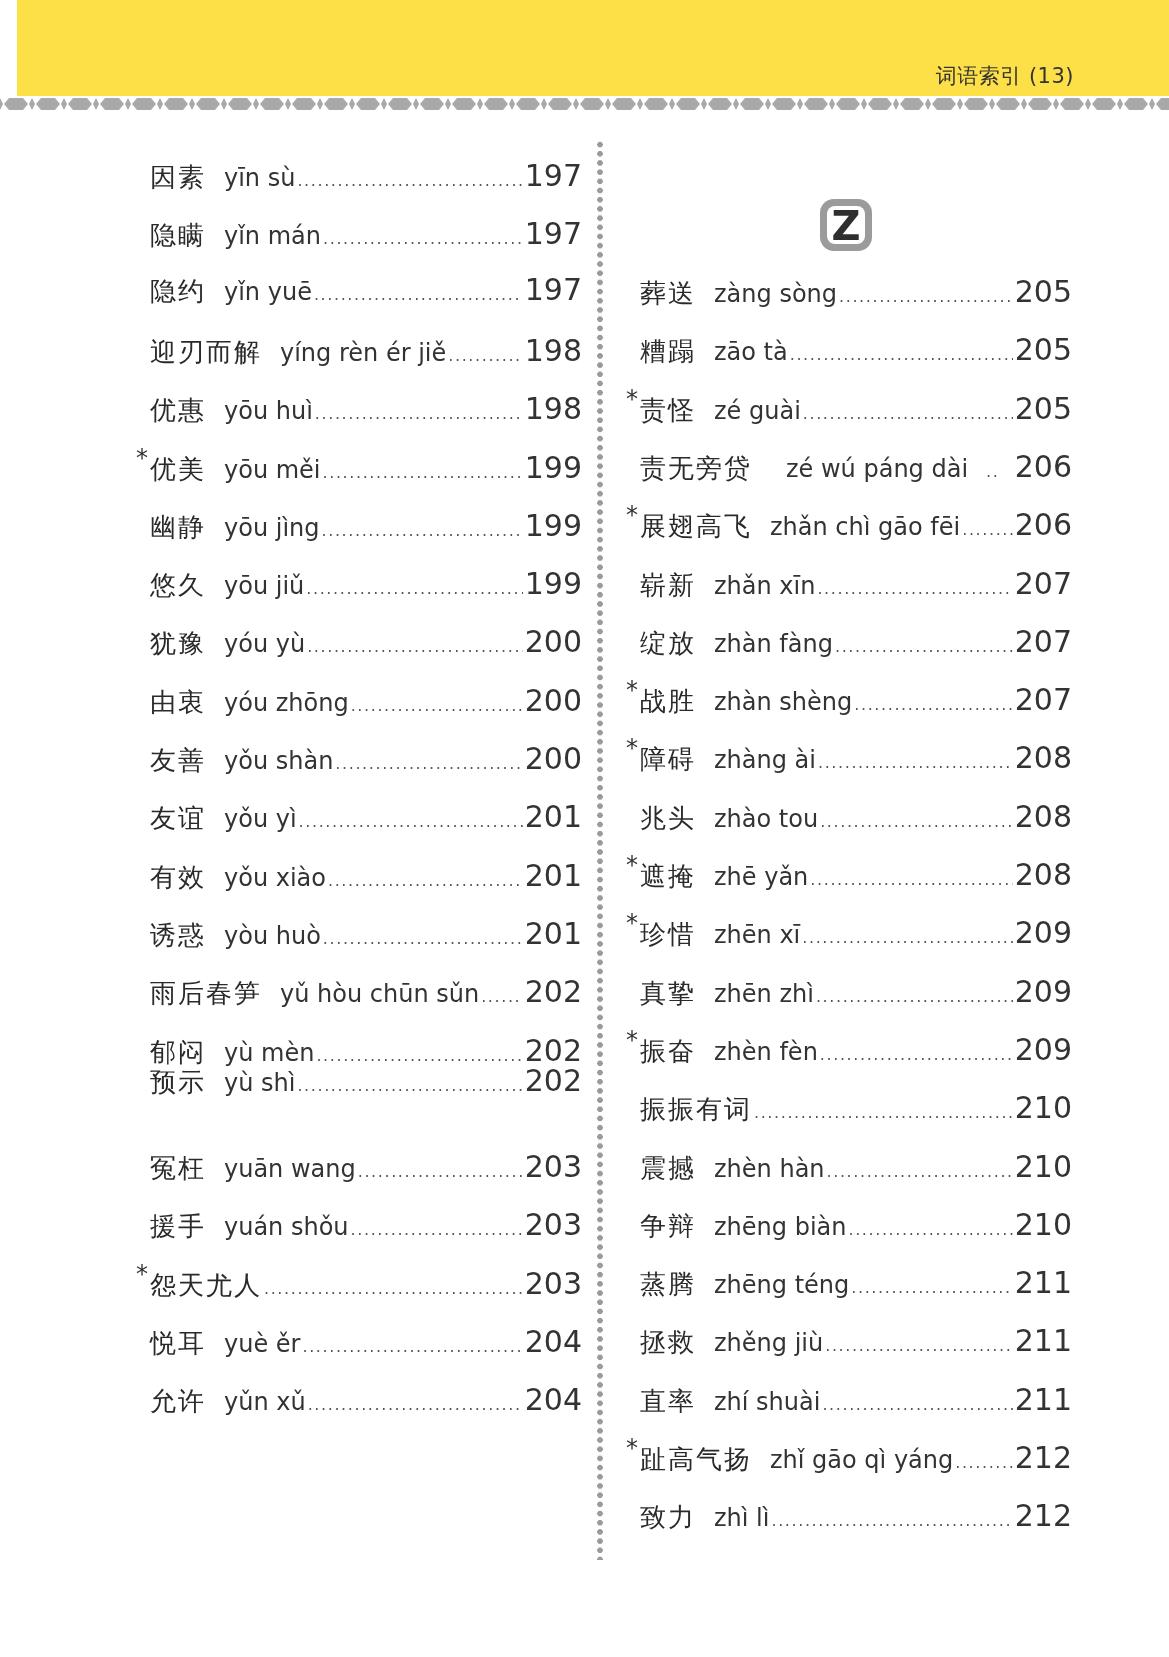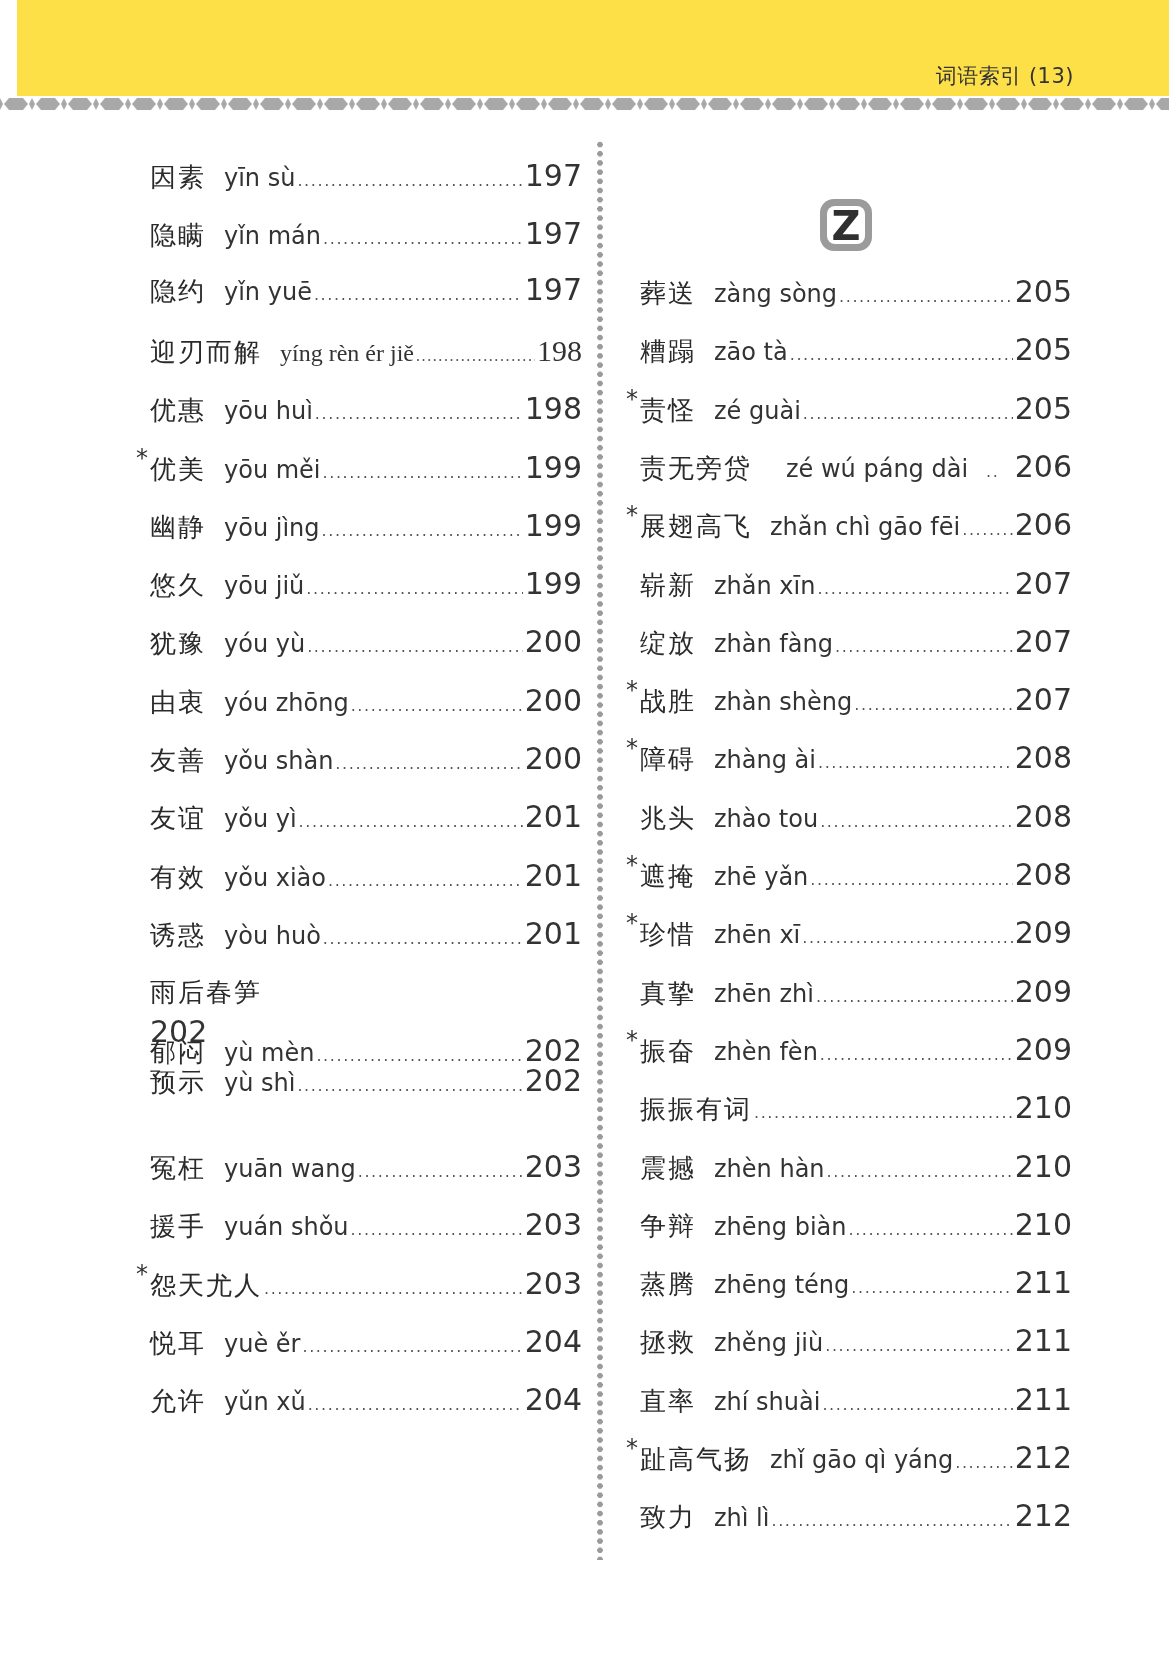--- a/index.html
+++ b/index.html
@@ -57,21 +57,21 @@
       <span class="pinyin">yǐn mán</span>
       <span class="leader"></span>
       <span class="page">197</span>
     </div>
     <div class="row" style="top: 114px;">
       <span class="hanzi">隐约</span>
       <span class="pinyin">yǐn yuē</span>
       <span class="leader"></span>
       <span class="page">197</span>
     </div>
-    <div class="row" style="top: 174.9px; font-family: Liberation Serif, serif;">
+    <div class="row" style="top: 174.9px;">
       <span class="hanzi">迎刃而解</span>
       <span class="pinyin">yíng rèn ér jiě</span>
       <span class="leader"></span>
       <span class="page">198</span>
     </div>
     <div class="row" style="top: 233.2px;">
       <span class="hanzi">优惠</span>
       <span class="pinyin">yōu huì</span>
       <span class="leader"></span>
       <span class="page">198</span>
@@ -124,22 +124,23 @@
       <span class="pinyin">yǒu xiào</span>
       <span class="leader"></span>
       <span class="page">201</span>
     </div>
     <div class="row" style="top: 757.9px;">
       <span class="hanzi">诱惑</span>
       <span class="pinyin">yòu huò</span>
       <span class="leader"></span>
       <span class="page">201</span>
     </div>
-    <div class="row" style="top: 816.2px; flex-direction: column;">
+    <div class="row" style="top: 816.2px;">
       <span class="hanzi">雨后春笋</span>
+      <span class="pinyin">yǔ hòu chūn sǔn</span>
       <span class="leader"></span>
       <span class="page">202</span>
     </div>
     <div class="row" style="top: 874.5px;">
       <span class="hanzi">郁闷</span>
       <span class="pinyin">yù mèn</span>
       <span class="leader"></span>
       <span class="page">202</span>
     </div>
     <div class="row" style="top: 905px;">

